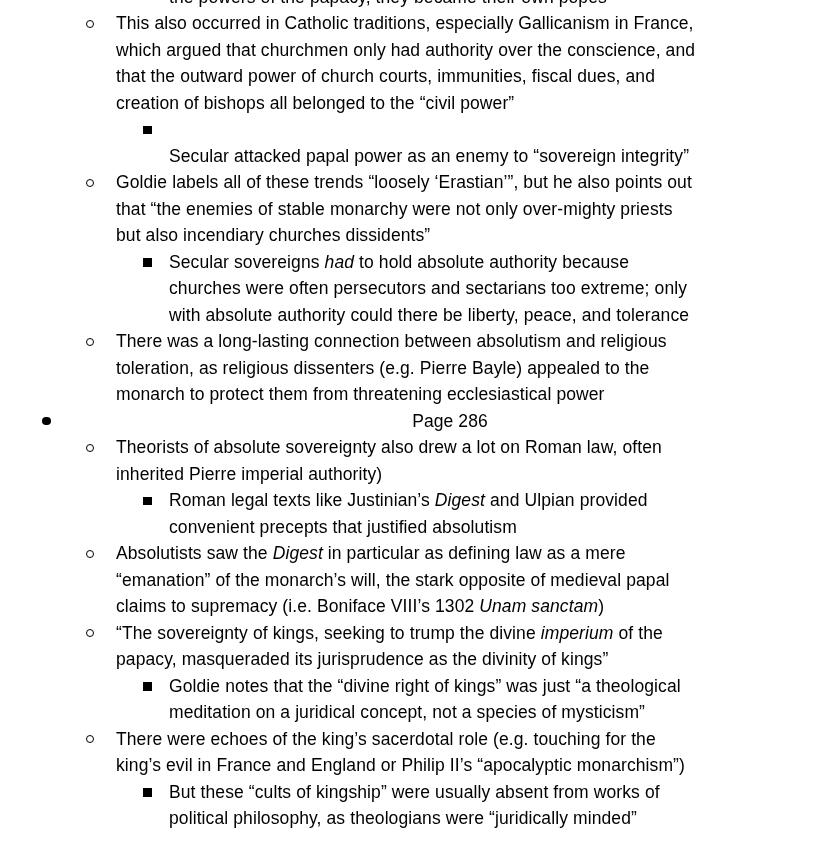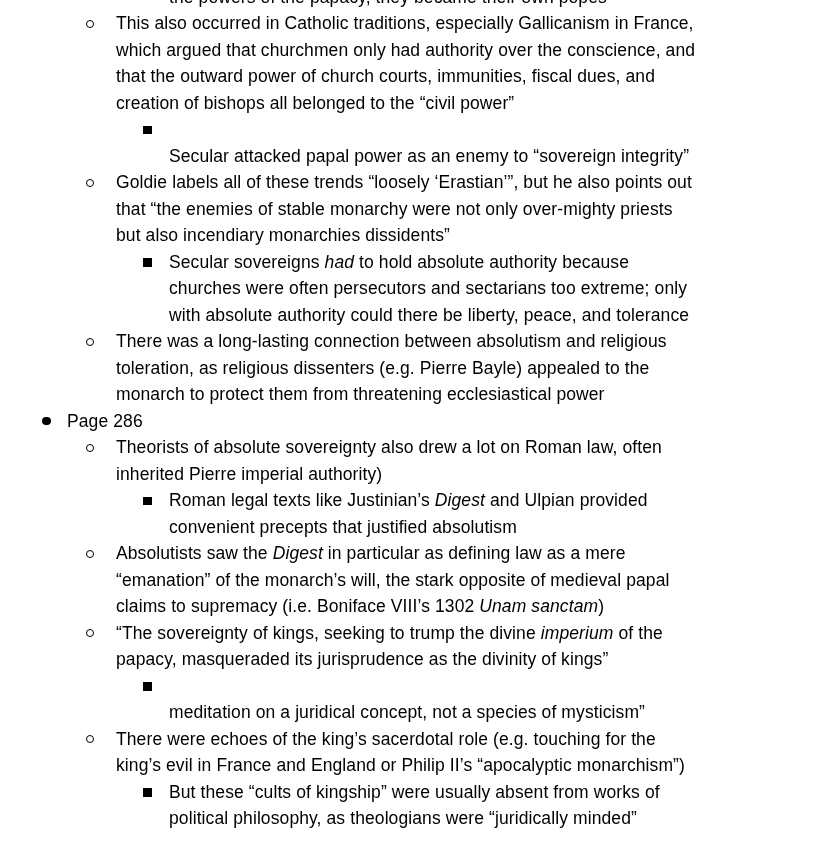--- a/index.html
+++ b/index.html
@@ -21,21 +21,21 @@
     margin-top: -16.5px;
   }
   .row {
     position: relative;
     height: 26.5px;
     line-height: 26.5px;
     font-size: 17.5px;
     white-space: nowrap;
     letter-spacing: 0.1px;
   }
-  .lvl1 { padding-left: 67px; }
+  .lvl1 { padding-left: 67px; text-align: center; }
   .lvl2 { padding-left: 116px; }
   .lvl3 { padding-left: 169px; }
   .bullet {
     position: absolute;
     display: block;
   }
   .bullet.disc {
     left: 42px;
     top: 9px;
     width: 8.5px;
@@ -69,37 +69,37 @@
   <div class="bullet-list">
       <div class="row lvl3"><span class="seg">the powers of the papacy, they became their own popes</span></div>
       <div class="row lvl2"><span class="bullet circle"></span><span class="seg">This also occurred in Catholic traditions, especially Gallicanism in France,</span></div>
       <div class="row lvl2"><span class="seg">which argued that churchmen only had authority over the conscience, and</span></div>
       <div class="row lvl2"><span class="seg">that the outward power of church courts, immunities, fiscal dues, and</span></div>
       <div class="row lvl2"><span class="seg">creation of bishops all belonged to the “civil power”</span></div>
       <div class="row lvl3"><span class="bullet square"></span></div>
       <div class="row lvl3"><span class="seg">Secular attacked papal power as an enemy to “sovereign integrity”</span></div>
       <div class="row lvl2"><span class="bullet circle"></span><span class="seg">Goldie labels all of these trends “loosely ‘Erastian’”, but he also points out</span></div>
       <div class="row lvl2"><span class="seg">that “the enemies of stable monarchy were not only over-mighty priests</span></div>
-      <div class="row lvl2"><span class="seg">but also incendiary monarchies dissidents”</span></div>
+      <div class="row lvl2"><span class="seg">but also incendiary churches dissidents”</span></div>
       <div class="row lvl3"><span class="bullet square"></span><span class="seg">Secular sovereigns </span><span class="seg italic">had</span><span class="seg"> to hold absolute authority because</span></div>
       <div class="row lvl3"><span class="seg">churches were often persecutors and sectarians too extreme; only</span></div>
       <div class="row lvl3"><span class="seg">with absolute authority could there be liberty, peace, and tolerance</span></div>
       <div class="row lvl2"><span class="bullet circle"></span><span class="seg">There was a long-lasting connection between absolutism and religious</span></div>
       <div class="row lvl2"><span class="seg">toleration, as religious dissenters (e.g. Pierre Bayle) appealed to the</span></div>
       <div class="row lvl2"><span class="seg">monarch to protect them from threatening ecclesiastical power</span></div>
       <div class="row lvl1"><span class="bullet disc"></span><span class="seg">Page 286</span></div>
       <div class="row lvl2"><span class="bullet circle"></span><span class="seg">Theorists of absolute sovereignty also drew a lot on Roman law, often</span></div>
       <div class="row lvl2"><span class="seg">inherited Pierre imperial authority)</span></div>
       <div class="row lvl3"><span class="bullet square"></span><span class="seg">Roman legal texts like Justinian’s </span><span class="seg italic">Digest</span><span class="seg"> and Ulpian provided</span></div>
       <div class="row lvl3"><span class="seg">convenient precepts that justified absolutism</span></div>
       <div class="row lvl2"><span class="bullet circle"></span><span class="seg">Absolutists saw the </span><span class="seg italic">Digest</span><span class="seg"> in particular as defining law as a mere</span></div>
       <div class="row lvl2"><span class="seg">“emanation” of the monarch’s will, the stark opposite of medieval papal</span></div>
       <div class="row lvl2"><span class="seg">claims to supremacy (i.e. Boniface VIII’s 1302 </span><span class="seg italic">Unam sanctam</span><span class="seg">)</span></div>
       <div class="row lvl2"><span class="bullet circle"></span><span class="seg">“The sovereignty of kings, seeking to trump the divine </span><span class="seg italic">imperium</span><span class="seg"> of the</span></div>
       <div class="row lvl2"><span class="seg">papacy, masqueraded its jurisprudence as the divinity of kings”</span></div>
-      <div class="row lvl3"><span class="bullet square"></span></div>
+      <div class="row lvl3"><span class="bullet square"></span><span class="seg">Goldie notes that the “divine right of kings” was just “a theological</span></div>
       <div class="row lvl3"><span class="seg">meditation on a juridical concept, not a species of mysticism”</span></div>
       <div class="row lvl2"><span class="bullet circle"></span><span class="seg">There were echoes of the king’s sacerdotal role (e.g. touching for the</span></div>
       <div class="row lvl2"><span class="seg">king’s evil in France and England or Philip II’s “apocalyptic monarchism”)</span></div>
       <div class="row lvl3"><span class="bullet square"></span><span class="seg">But these “cults of kingship” were usually absent from works of</span></div>
       <div class="row lvl3"><span class="seg">political philosophy, as theologians were “juridically minded”</span></div>
     </div>
 </div>
 
 </body></html>

